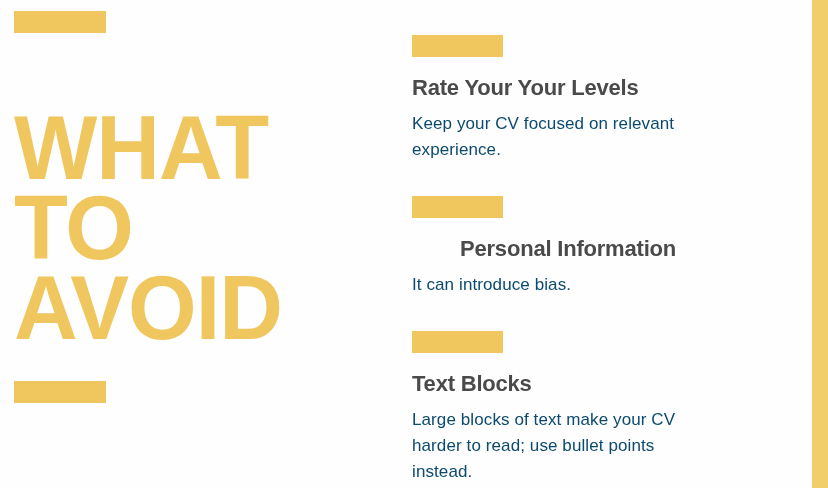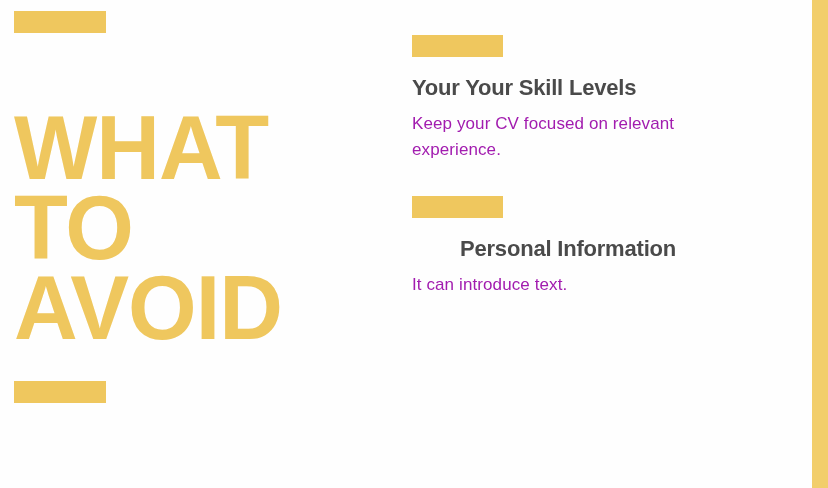--- a/index.html
+++ b/index.html
@@ -107,21 +107,21 @@
     letter-spacing: -0.2px;
   }
   .tip-1 .tip-title { margin-top: 18px; }
   .tip-2 .tip-title { margin-top: 18px; margin-left: 48px; }
   .tip-3 .tip-title { margin-top: 18px; }
 
   .tip-body {
     margin: 0;
     padding: 0;
     margin-top: 10px;
-    color: #a21caf;
+    color: #0c4a6e;
     font-family: "Liberation Sans", "DejaVu Sans", sans-serif;
     font-weight: 400;
     font-size: 17px;
     line-height: 26px;
     letter-spacing: 0.1px;
     max-width: 300px;
   }
 </style>
 </head>
 <body>
@@ -136,27 +136,32 @@
 TO
 AVOID</h1>
 
     <div class="accent-bar bottom"></div>
   </div>
 
   <div class="right-col">
 
     <div class="tip tip-1">
       <div class="tip-marker"></div>
-      <h2 class="tip-title">Your Your Skill Levels</h2>
+      <h2 class="tip-title">Rate Your Your Levels</h2>
       <p class="tip-body">Keep your CV focused on relevant experience.</p>
     </div>
 
     <div class="tip tip-2">
       <div class="tip-marker"></div>
       <h2 class="tip-title">Personal Information</h2>
-      <p class="tip-body">It can introduce text.</p>
+      <p class="tip-body">It can introduce bias.</p>
     </div>
 
+    <div class="tip tip-3">
+      <div class="tip-marker"></div>
+      <h2 class="tip-title">Text Blocks</h2>
+      <p class="tip-body">Large blocks of text make your CV harder to read; use bullet points instead.</p>
+    </div>
   </div>
 
   <div class="edge-stripe"></div>
 
 </div>
 
 </body></html>

